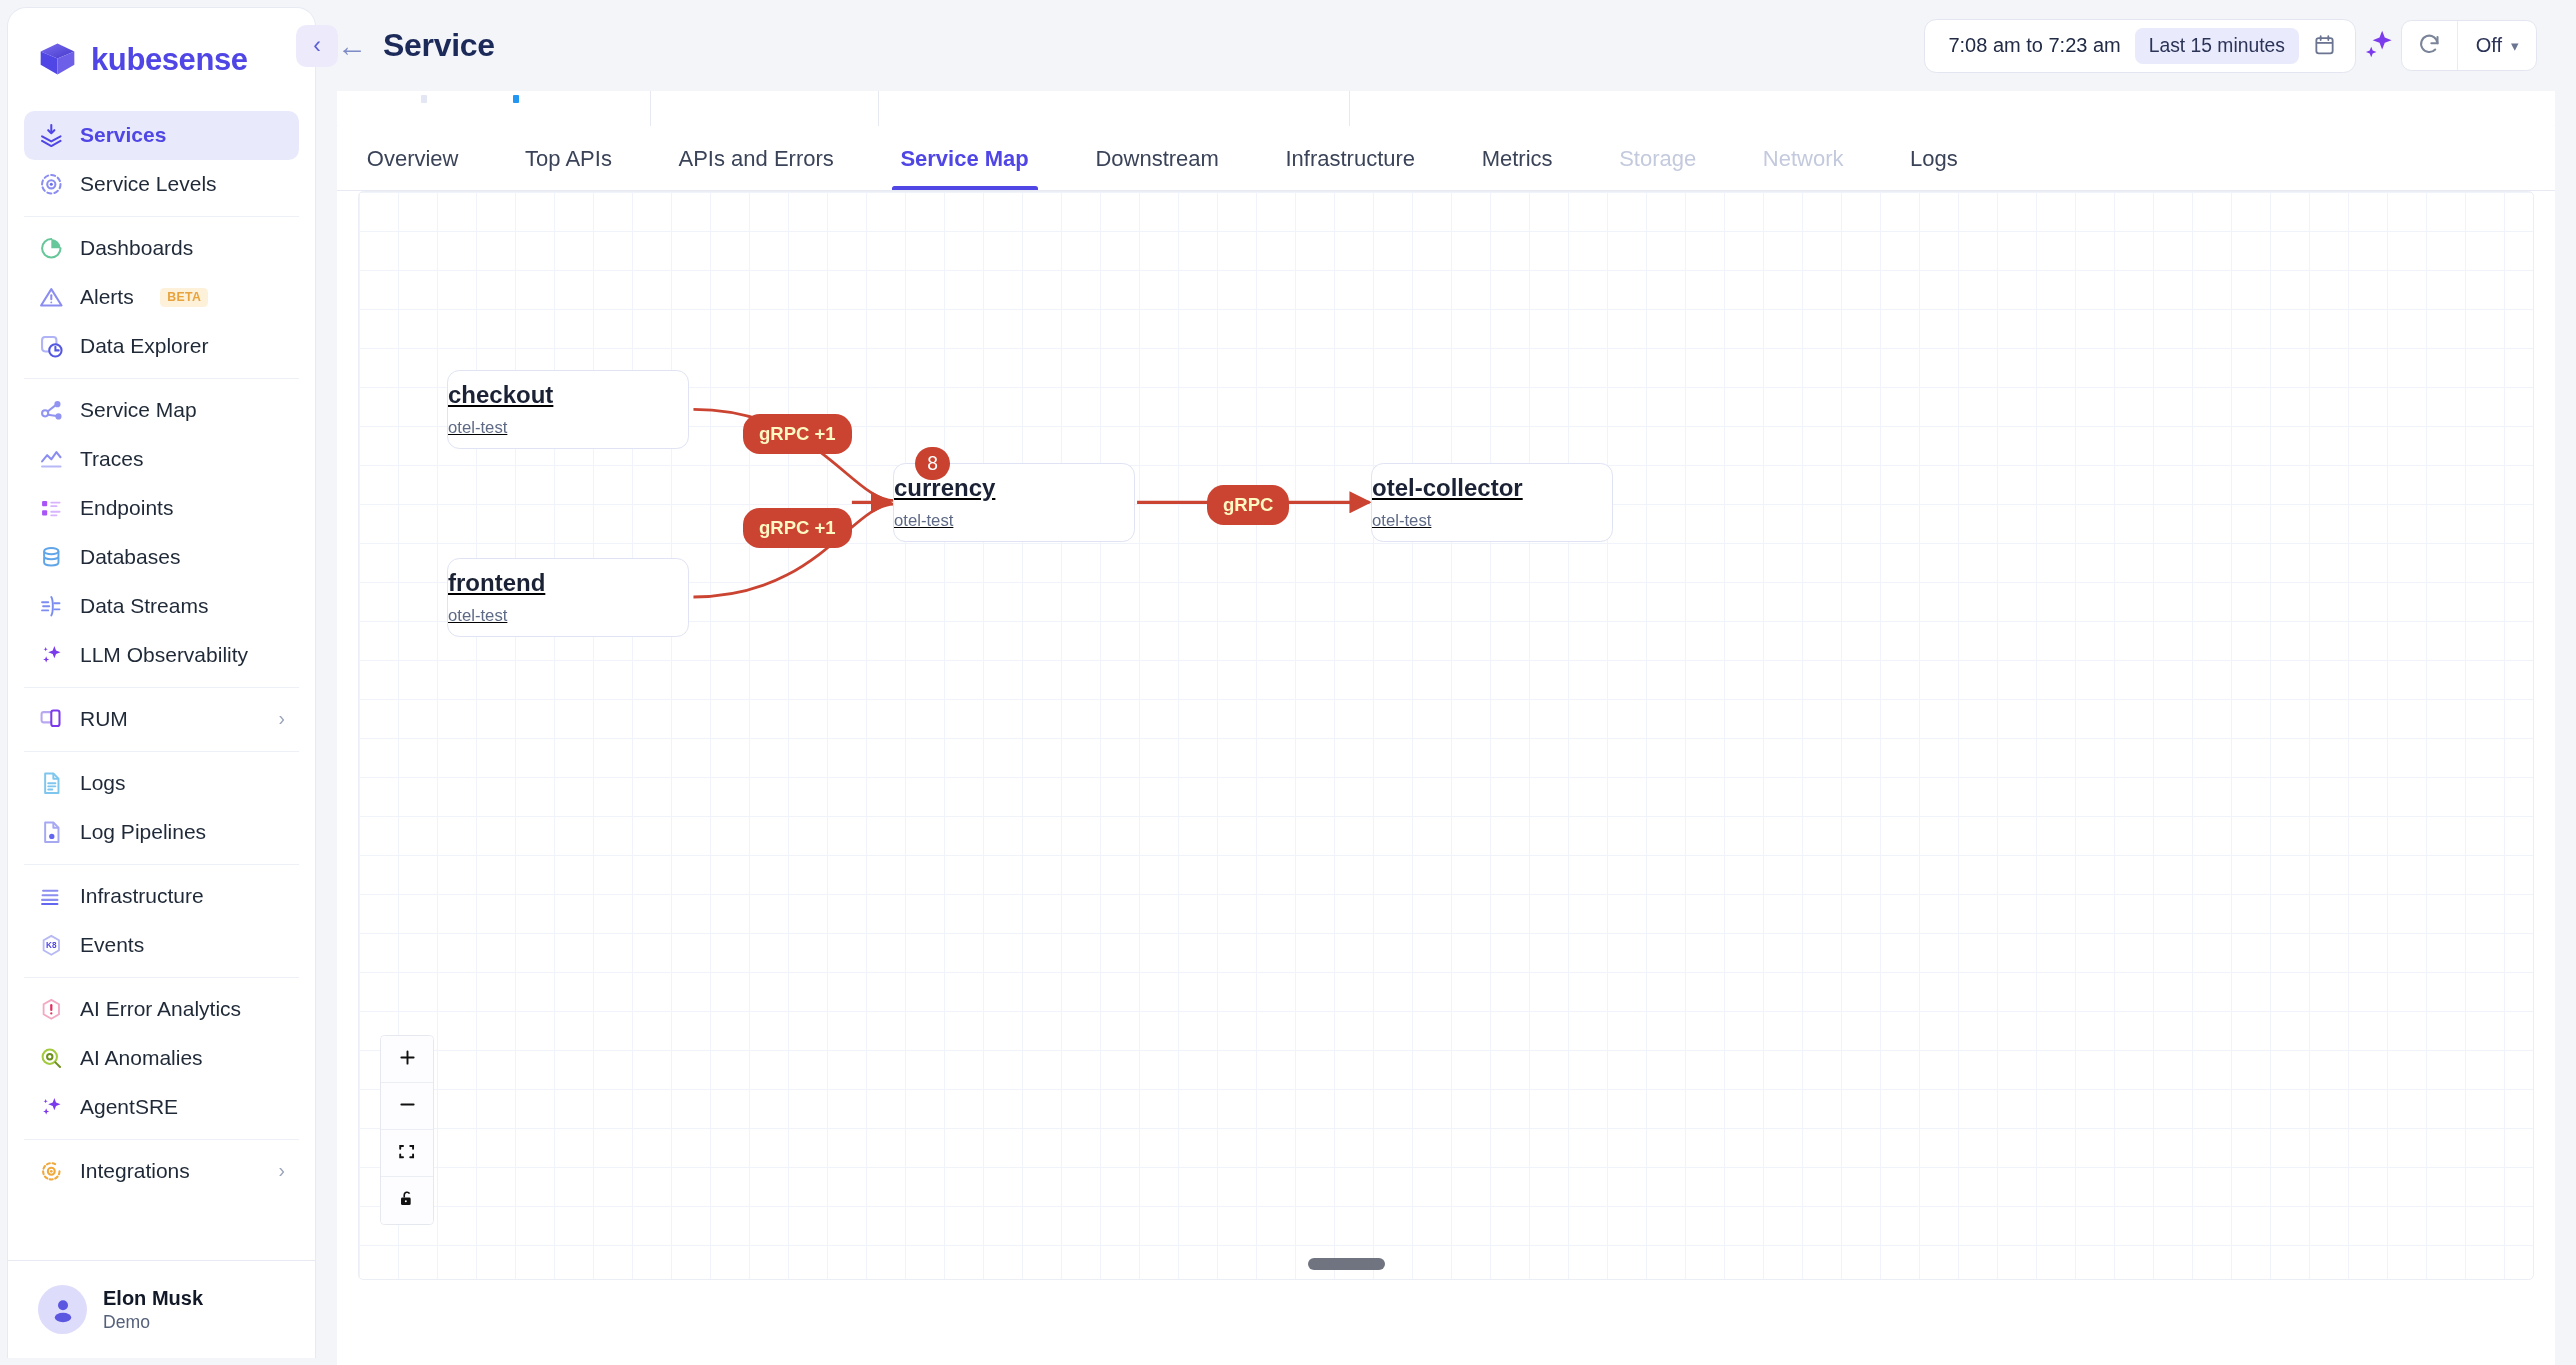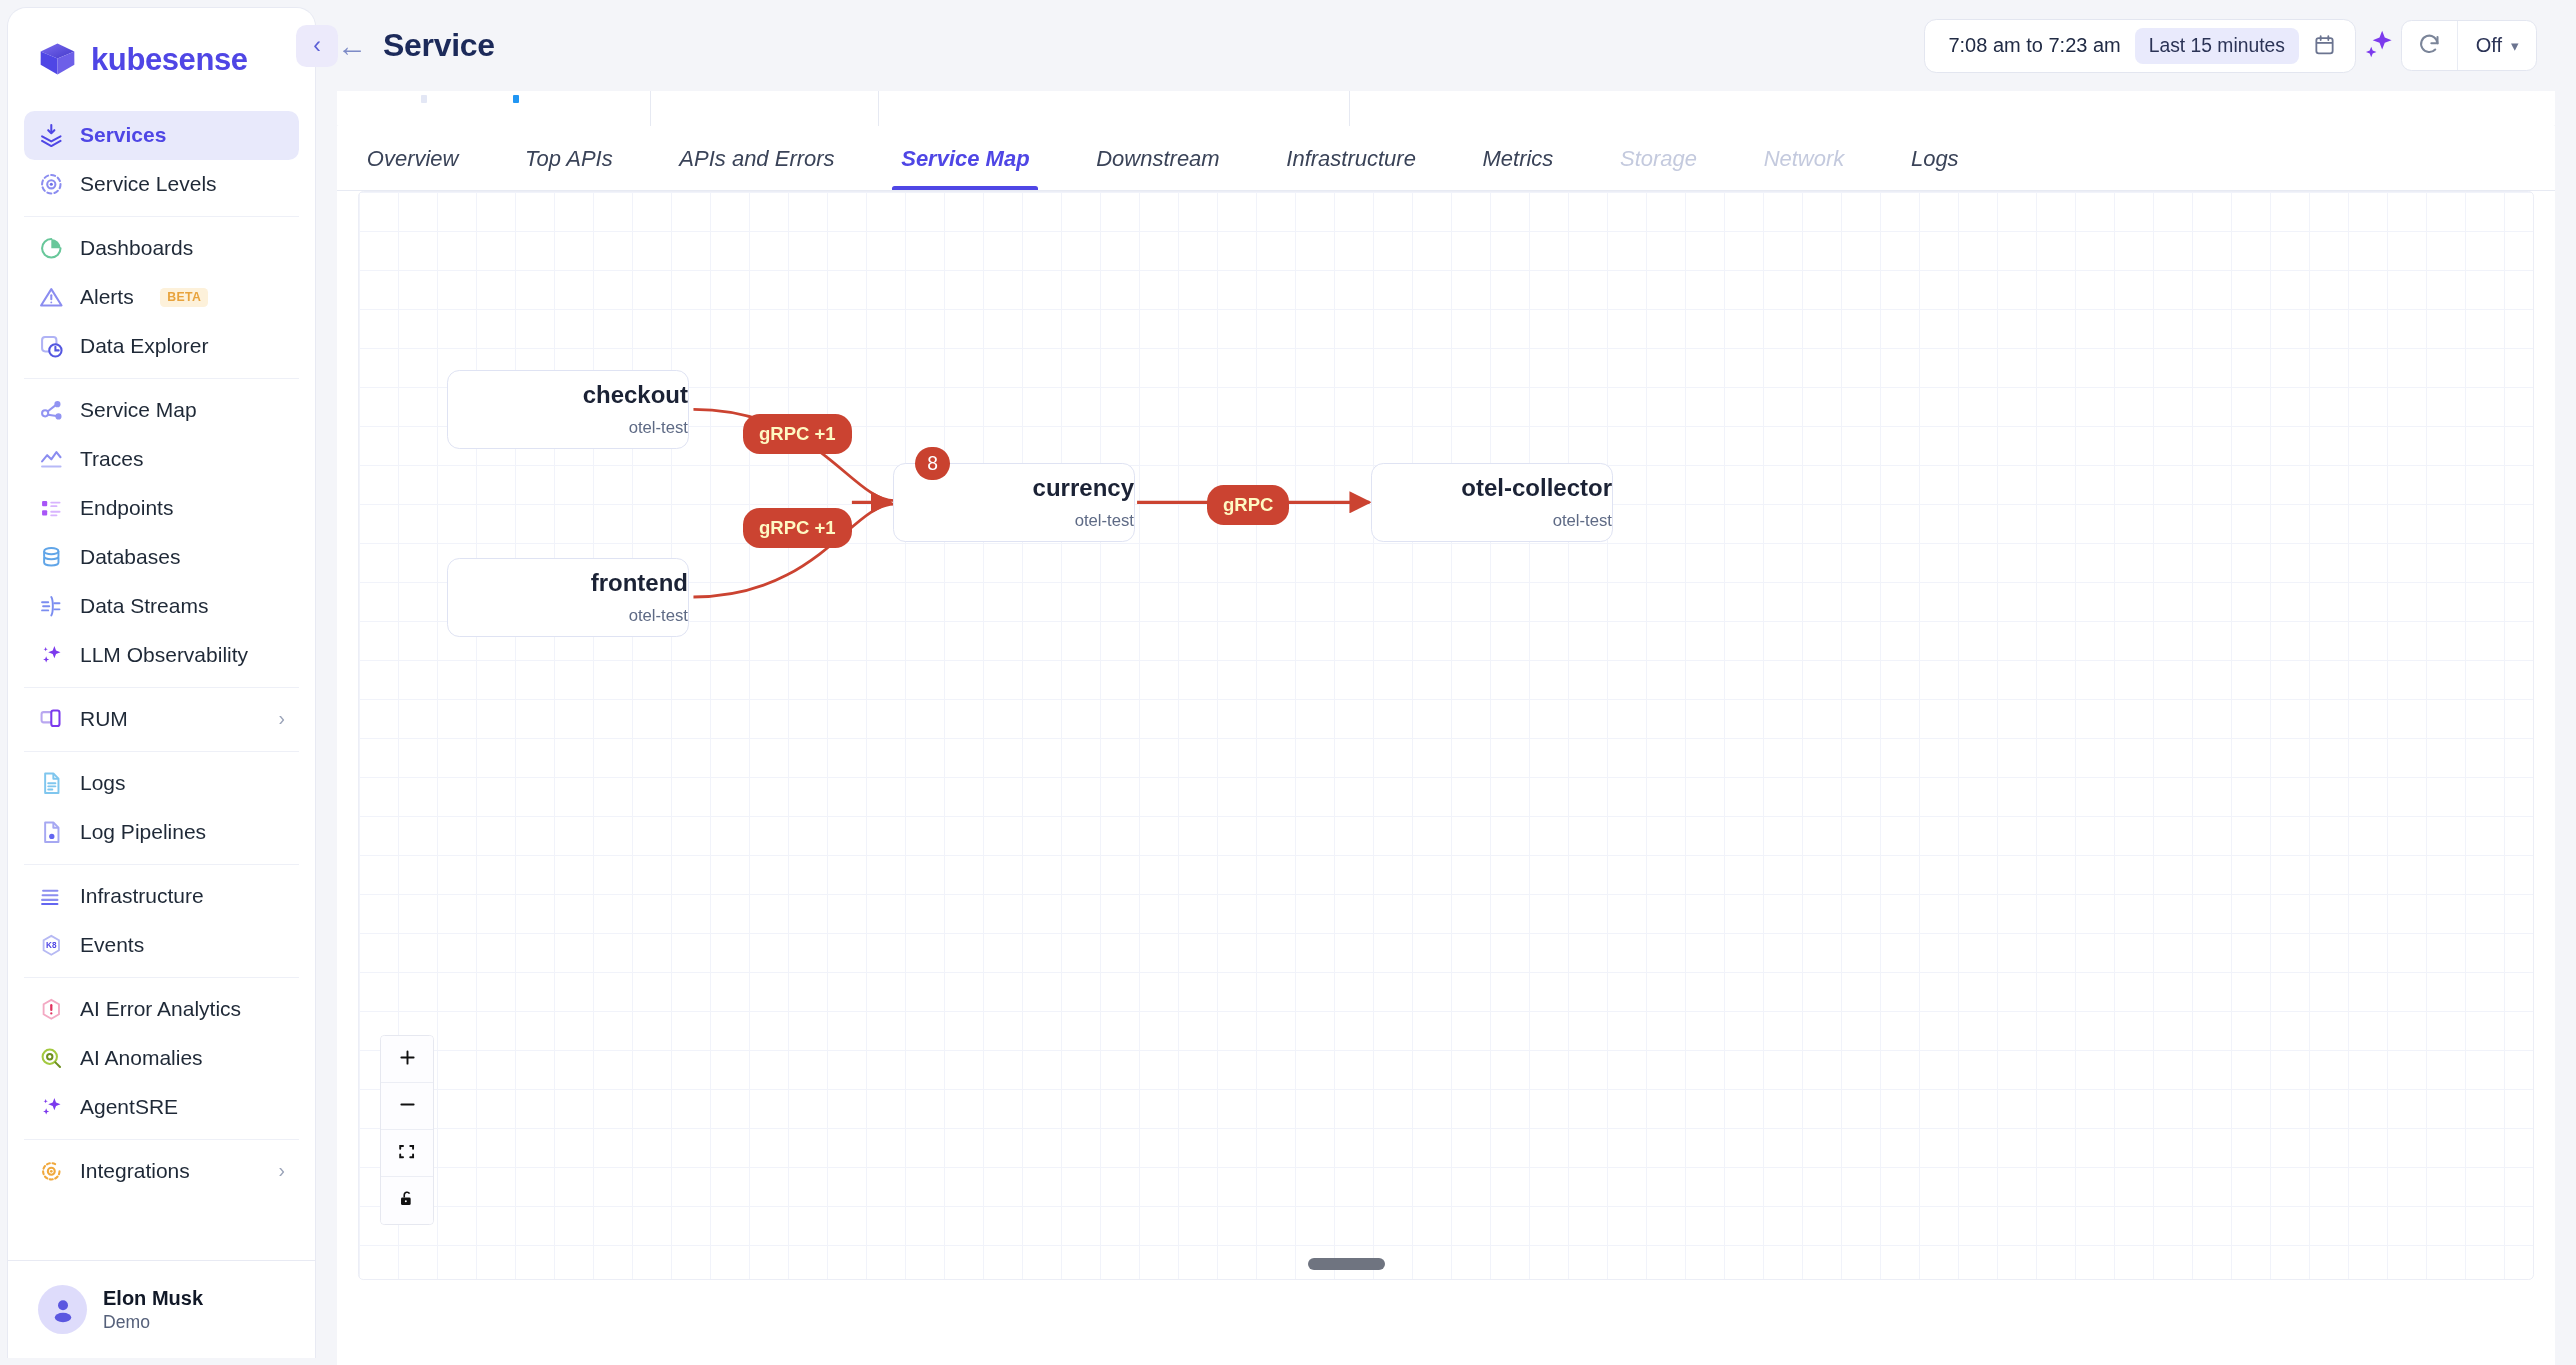--- a/index.html
+++ b/index.html
@@ -153,21 +153,20 @@
 
   
   .tabs-wrap {
     background: #fff;
     margin: 0 21px;
     border-bottom: 0.9px solid #e7eaf3;
     padding: 0 21px;
     display: flex; align-items: flex-end;
     height: 65px;
     flex: 0 0 65px;
-    font-style: italic;
   }
   .tab {
     position: relative;
     font-size: 22px;
     color: #3a4358;
     padding: 0 8.8px 17.6px 8.8px;
     margin-right: 49px;
     cursor: pointer;
     white-space: nowrap;
   }
@@ -209,22 +208,23 @@
     overflow: hidden;
   }
   .map-svg { position: absolute; left: 0; top: 0; width: 100%; height: 100%; }
 
   .node {
     position: absolute;
     background: #fff;
     border: 1.8px solid #dfe3f3;
     border-radius: 12.3px;
     display: flex; flex-direction: column;
-    align-items: flex-end; justify-content: center;
+    align-items: flex-start; justify-content: center;
     cursor: pointer;
+    text-decoration: underline;
   }
   .node-title { font-size: 24px; font-weight: 700; color: #1b2235; line-height: 1.2; }
   .node-sub { font-size: 16.7px; color: #5a6party; color: #5e6a85; margin-top: 8.8px; }
   .node-badge {
     position: absolute;
     top: -16.7px; left: 21px;
     min-width: 35px; height: 33px;
     padding: 0 10.5px;
     background: #c9422f;
     color: #fff;

